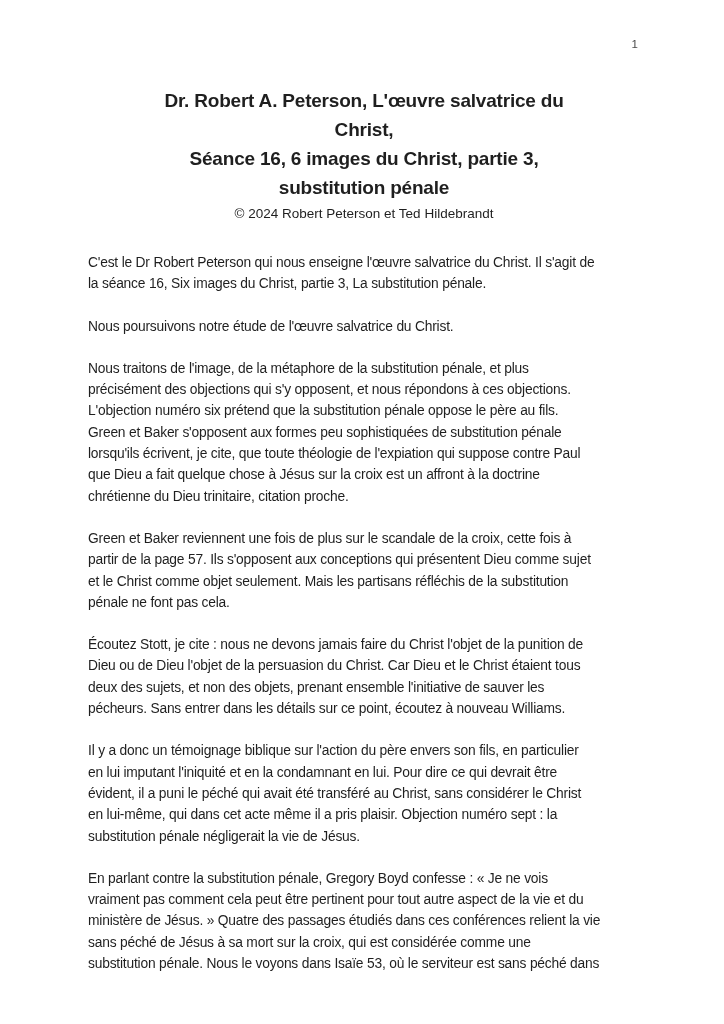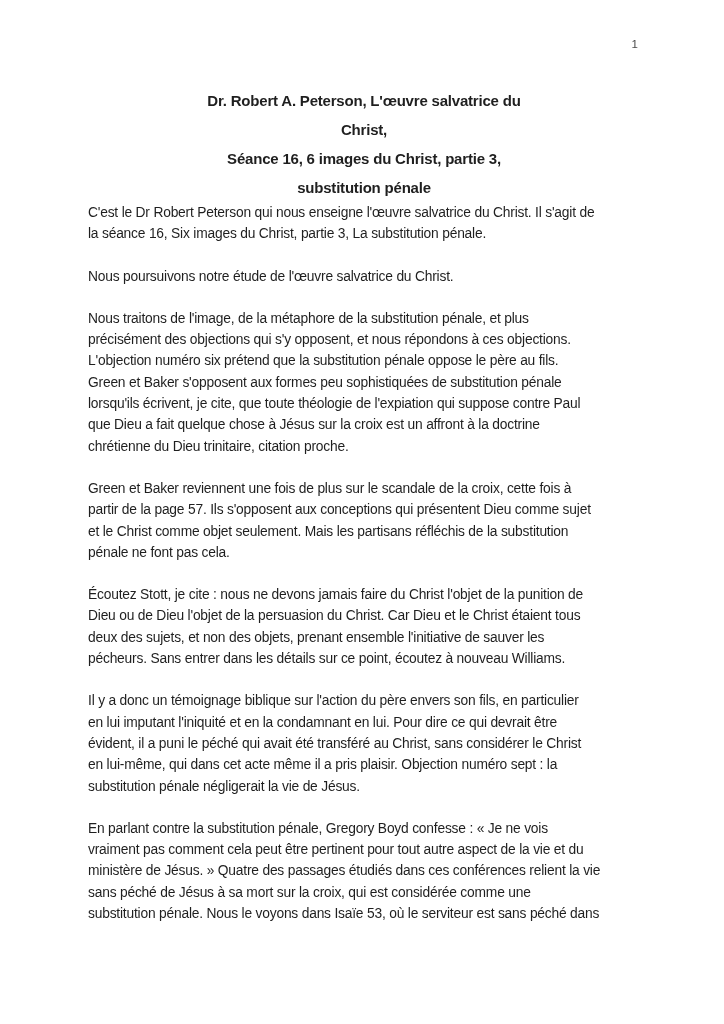--- a/index.html
+++ b/index.html
@@ -19,21 +19,21 @@
     right: 86px;
     font-size: 11.5px;
     color: #4a4a4a;
   }
   .content {
     padding-top: 86px;
     margin-left: 88px;
     width: 552px;
   }
   .doc-title {
-    font-size: 15px;
+    font-size: 19px;
     font-weight: bold;
     line-height: 29px;
     text-align: center;
     white-space: pre-line;
     letter-spacing: -0.2px;
   }
   .copyright {
     font-size: 13.5px;
     line-height: 20px;
     text-align: center;
@@ -54,20 +54,21 @@
 
 <div class="page">
   <div class="page-number">1</div>
 
   <div class="content">
     <h1 class="doc-title">Dr. Robert A. Peterson, L'œuvre salvatrice du
 Christ,
 Séance 16, 6 images du Christ, partie 3,
 substitution pénale</h1>
 
+    <div class="copyright">© 2024 Robert Peterson et Ted Hildebrandt</div>
 
     <div class="body-text">
       <p>C'est le Dr Robert Peterson qui nous enseigne l'œuvre salvatrice du Christ. Il s'agit de
 la séance 16, Six images du Christ, partie 3, La substitution pénale.</p>
       <p>Nous poursuivons notre étude de l'œuvre salvatrice du Christ.</p>
       <p>Nous traitons de l'image, de la métaphore de la substitution pénale, et plus
 précisément des objections qui s'y opposent, et nous répondons à ces objections.
 L'objection numéro six prétend que la substitution pénale oppose le père au fils.
 Green et Baker s'opposent aux formes peu sophistiquées de substitution pénale
 lorsqu'ils écrivent, je cite, que toute théologie de l'expiation qui suppose contre Paul

